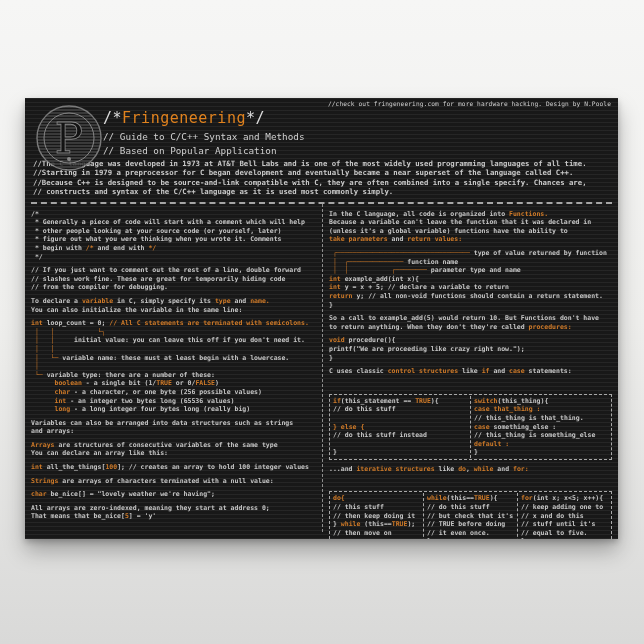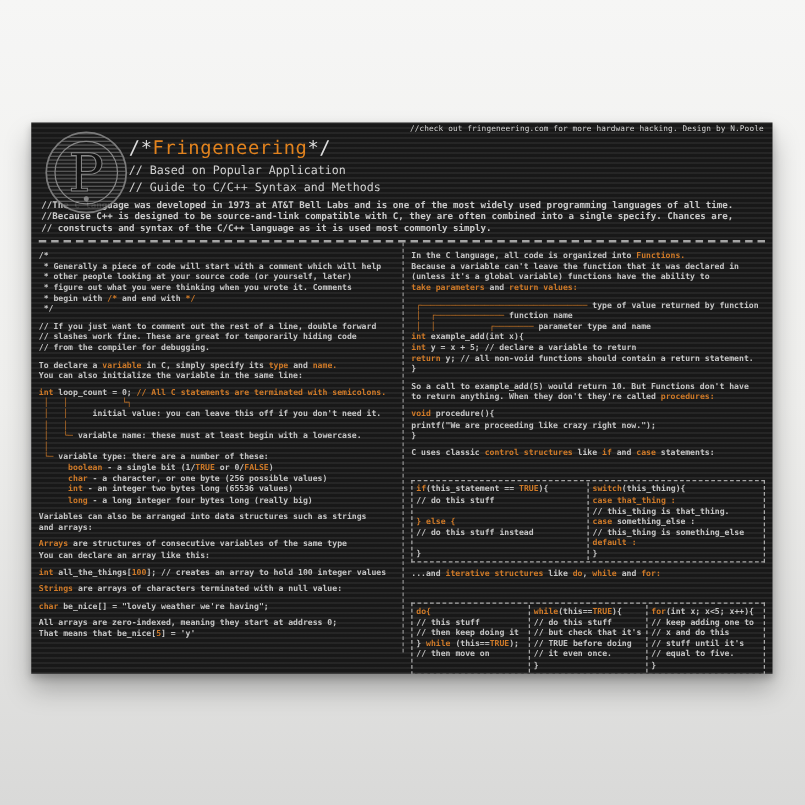--- a/index.html
+++ b/index.html
@@ -67,28 +67,29 @@
             <line x1="0" y1="1" x2="4" y2="1" stroke="#6e6e6e" stroke-width="0.9"></line>
           </pattern>
         </defs>
         <circle cx="35" cy="35" r="32" fill="url(#hatch)" stroke="#8a8a8a" stroke-width="1.4"></circle>
         <circle cx="35" cy="35" r="25" fill="none" stroke="#9a9a9a" stroke-width="1"></circle>
         <text x="35" y="50" text-anchor="middle" font-family="DejaVu Serif, serif" font-size="42" fill="#121212" stroke="#9a9a9a" stroke-width="0.8">P</text>
         <circle cx="35" cy="56" r="2" fill="#9a9a9a"></circle>
       </svg>
       <div class="titleblock">
         <div class="title"><span>/*</span><span class="o">Fringeneering</span><span>*/</span></div>
+        <div class="subtitle">// Guide to C/C++ Syntax and Methods</div>
         <div class="subtitle">// Based on Popular Application</div>
-        <div class="subtitle">// Guide to C/C++ Syntax and Methods</div>
       </div>
     </div>
 
     <div class="intro">
         <div class="block textblock">
           <div class="ln"><span>//The C language was developed in 1973 at AT&amp;T Bell Labs and is one of the most widely used programming languages of all time.</span></div>
+          <div class="ln"><span>//Starting in 1979 a preprocessor for C began development and eventually became a near superset of the language called C++.</span></div>
           <div class="ln"><span>//Because C++ is designed to be source-and-link compatible with C, they are often combined into a single specify. Chances are,</span></div>
           <div class="ln"><span>// constructs and syntax of the C/C++ language as it is used most commonly simply.</span></div>
         </div>
       </div>
 
     <div class="hsep"></div>
 
     <div class="columns">
       <div class="col left"><div class="block textblock"><div class="ln"><span>/*</span></div><div class="ln"><span> * Generally a piece of code will start with a comment which will help</span></div><div class="ln"><span> * other people looking at your source code (or yourself, later)</span></div><div class="ln"><span> * figure out what you were thinking when you wrote it. Comments</span></div><div class="ln"><span> * begin with </span><span class="o">/*</span><span> and end with </span><span class="o">*/</span></div><div class="ln"><span> */</span></div></div><div class="block textblock"><div class="ln"><span>// If you just want to comment out the rest of a line, double forward</span></div><div class="ln"><span>// slashes work fine. These are great for temporarily hiding code</span></div><div class="ln"><span>// from the compiler for debugging.</span></div></div><div class="block textblock"><div class="ln"><span>To declare a </span><span class="o">variable</span><span> in C, simply specify its </span><span class="o">type</span><span> and </span><span class="o">name.</span></div><div class="ln"><span>You can also initialize the variable in the same line:</span></div></div><div class="block textblock"><div class="ln"><span class="o">int</span><span> loop_count = 0; </span><span class="o">// All C statements are terminated with semicolons.</span></div><div class="ln"><span class="o"> │   │           └┐</span></div><div class="ln"><span class="o"> │   │     </span><span>initial value: you can leave this off if you don't need it.</span></div><div class="ln"><span class="o"> │   │</span></div><div class="ln"><span class="o"> │   └─ </span><span>variable name: these must at least begin with a lowercase.</span></div><div class="ln"><span class="o"> │</span></div><div class="ln"><span class="o"> └─ </span><span>variable type: there are a number of these:</span></div><div class="ln"><span>      </span><span class="o">boolean</span><span> - a single bit (1/</span><span class="o">TRUE</span><span> or 0/</span><span class="o">FALSE</span><span>)</span></div><div class="ln"><span>      </span><span class="o">char</span><span> - a character, or one byte (256 possible values)</span></div><div class="ln"><span>      </span><span class="o">int</span><span> - an integer two bytes long (65536 values)</span></div><div class="ln"><span>      </span><span class="o">long</span><span> - a long integer four bytes long (really big)</span></div></div><div class="block textblock"><div class="ln"><span>Variables can also be arranged into data structures such as strings</span></div><div class="ln"><span>and arrays:</span></div></div><div class="block textblock"><div class="ln"><span class="o">Arrays</span><span> are structures of consecutive variables of the same type</span></div><div class="ln"><span>You can declare an array like this:</span></div></div><div class="block textblock"><div class="ln"><span class="o">int</span><span> all_the_things[</span><span class="o">100</span><span>]; // creates an array to hold 100 integer values</span></div></div><div class="block textblock"><div class="ln"><span class="o">Strings</span><span> are arrays of characters terminated with a null value:</span></div></div><div class="block textblock"><div class="ln"><span class="o">char</span><span> be_nice[] = "lovely weather we're having";</span></div></div><div class="block textblock"><div class="ln"><span>All arrays are zero-indexed, meaning they start at address 0;</span></div><div class="ln"><span>That means that be_nice[</span><span class="o">5</span><span>] = 'y'</span></div></div></div>
       <div class="col right"><div class="block textblock"><div class="ln"><span>In the C language, all code is organized into </span><span class="o">Functions.</span></div><div class="ln"><span>Because a variable can't leave the function that it was declared in</span></div><div class="ln"><span>(unless it's a global variable) functions have the ability to</span></div><div class="ln"><span class="o">take parameters</span><span> and </span><span class="o">return values:</span></div></div><div class="block textblock"><div class="ln"><span class="o"> ┌────────────────────────────────── </span><span>type of value returned by function</span></div><div class="ln"><span class="o"> │  ┌────────────── </span><span>function name</span></div><div class="ln"><span class="o"> │  │           ┌──────── </span><span>parameter type and name</span></div><div class="ln"><span class="o">int</span><span> example_add(int x){</span></div><div class="ln"><span class="o">int</span><span> y = x + 5; // declare a variable to return</span></div><div class="ln"><span class="o">return</span><span> y; // all non-void functions should contain a return statement.</span></div><div class="ln"><span>}</span></div></div><div class="block textblock"><div class="ln"><span>So a call to example_add(5) would return 10. But Functions don't have</span></div><div class="ln"><span>to return anything. When they don't they're called </span><span class="o">procedures:</span></div></div><div class="block textblock"><div class="ln"><span class="o">void</span><span> procedure(){</span></div><div class="ln"><span>printf("We are proceeding like crazy right now.");</span></div><div class="ln"><span>}</span></div></div><div class="block textblock"><div class="ln"><span>C uses classic </span><span class="o">control structures</span><span> like </span><span class="o">if</span><span> and </span><span class="o">case</span><span> statements:</span></div></div><div class="block codebox"><div class="cbcol"><div class="ln"><span class="o">if</span><span>(this_statement == </span><span class="o">TRUE</span><span>){</span></div><div class="ln"><span>// do this stuff</span></div><div class="ln"><span> </span></div><div class="ln"><span class="o">} else {</span></div><div class="ln"><span>// do this stuff instead</span></div><div class="ln"><span> </span></div><div class="ln"><span>}</span></div></div><div class="cbcol cbdiv"><div class="ln"><span class="o">switch</span><span>(this_thing){</span></div><div class="ln"><span class="o">case that_thing :</span></div><div class="ln"><span>// this_thing is that_thing.</span></div><div class="ln"><span class="o">case</span><span> something_else :</span></div><div class="ln"><span>// this_thing is something_else</span></div><div class="ln"><span class="o">default :</span></div><div class="ln"><span>}</span></div></div></div><div class="block textblock"><div class="ln"><span>...and </span><span class="o">iterative structures</span><span> like </span><span class="o">do</span><span>, </span><span class="o">while</span><span> and </span><span class="o">for:</span></div></div><div class="block codebox"><div class="cbcol"><div class="ln"><span class="o">do{</span></div><div class="ln"><span>// this stuff</span></div><div class="ln"><span>// then keep doing it</span></div><div class="ln"><span>} </span><span class="o">while</span><span> (this==</span><span class="o">TRUE</span><span>);</span></div><div class="ln"><span>// then move on</span></div><div class="ln"><span> </span></div></div><div class="cbcol cbdiv"><div class="ln"><span class="o">while</span><span>(this==</span><span class="o">TRUE</span><span>){</span></div><div class="ln"><span>// do this stuff</span></div><div class="ln"><span>// but check that it's</span></div><div class="ln"><span>// TRUE before doing</span></div><div class="ln"><span>// it even once.</span></div><div class="ln"><span>}</span></div></div><div class="cbcol cbdiv"><div class="ln"><span class="o">for</span><span>(int x; x&lt;5; x++){</span></div><div class="ln"><span>// keep adding one to</span></div><div class="ln"><span>// x and do this</span></div><div class="ln"><span>// stuff until it's</span></div><div class="ln"><span>// equal to five.</span></div><div class="ln"><span>}</span></div></div></div><div class="block textblock"><div class="ln"><span>Jump statements, like </span><span class="o">goto</span><span> are supported but discouraged; //happyhacking</span></div></div></div>

